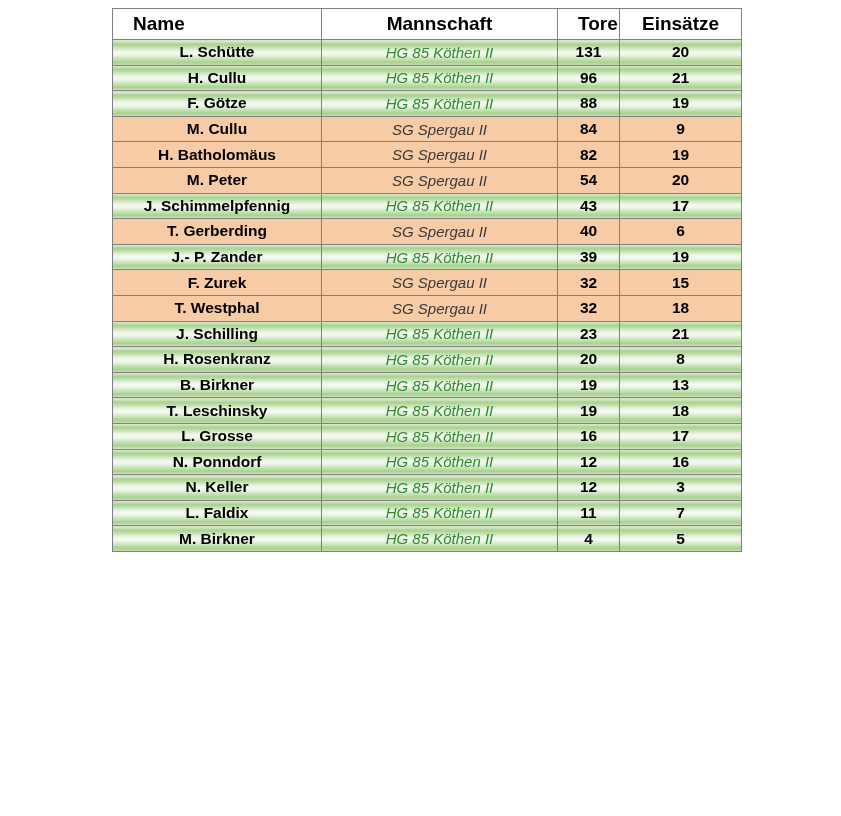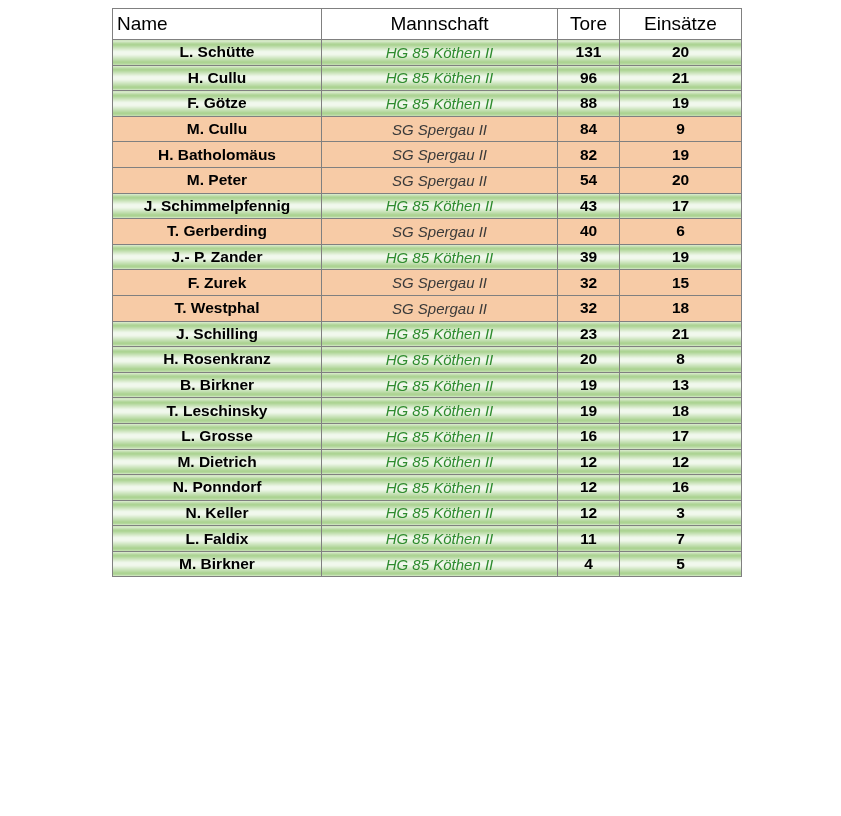--- a/index.html
+++ b/index.html
@@ -38,23 +38,23 @@
   col.c-name { width: 209px; }
   col.c-team { width: 236px; }
   col.c-tore { width: 62px; }
   col.c-eins { width: 122px; }
 
   th {
     background: #ffffff;
     border: 1px solid var(--border);
     height: 30px;
     font-size: 19px;
-    font-weight: normal;
+    font-weight: bold;
     color: var(--header-text);
-    padding: 0 4px;
+    padding: 0 20px;
     text-align: center;
     white-space: nowrap;
     overflow: hidden;
   }
   th.h-name { text-align: left; }
 
   td {
     border: 1px solid var(--border);
     height: 24.6px;
     font-size: 15.5px;
@@ -212,26 +212,20 @@
     <td class="eins">18</td>
   </tr>
 
   <tr class="green">
     <td class="name">L. Grosse</td>
     <td class="team">HG 85 Köthen II</td>
     <td class="tore">16</td>
     <td class="eins">17</td>
   </tr>
 
-  <tr class="green">
-    <td class="name">M. Dietrich</td>
-    <td class="team">HG 85 Köthen II</td>
-    <td class="tore">12</td>
-    <td class="eins">12</td>
-  </tr>
 
   <tr class="green">
     <td class="name">N. Ponndorf</td>
     <td class="team">HG 85 Köthen II</td>
     <td class="tore">12</td>
     <td class="eins">16</td>
   </tr>
 
   <tr class="green">
     <td class="name">N. Keller</td>

